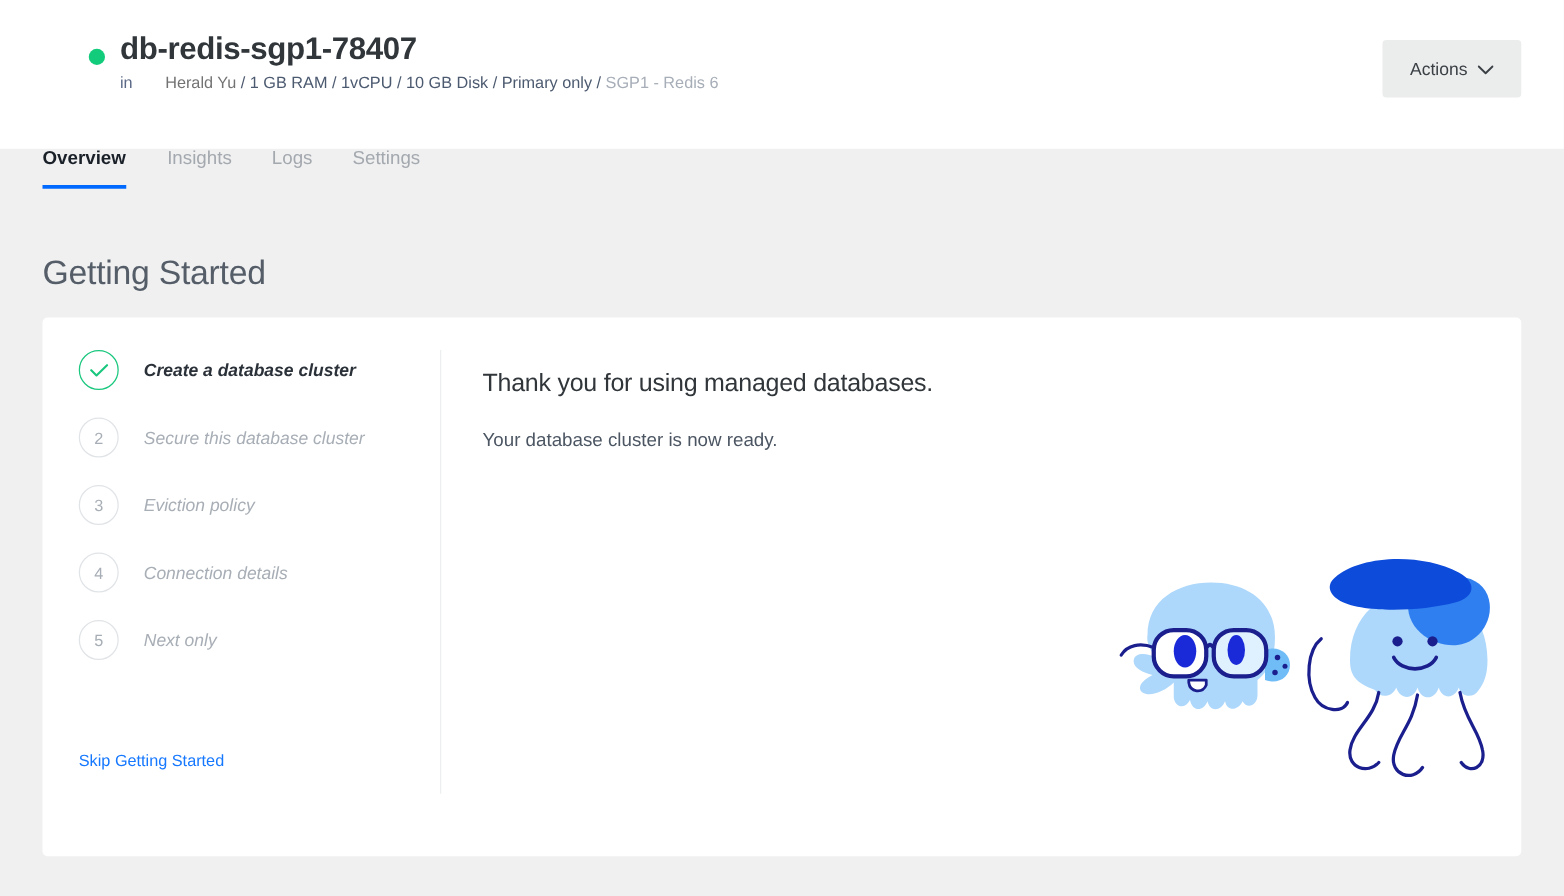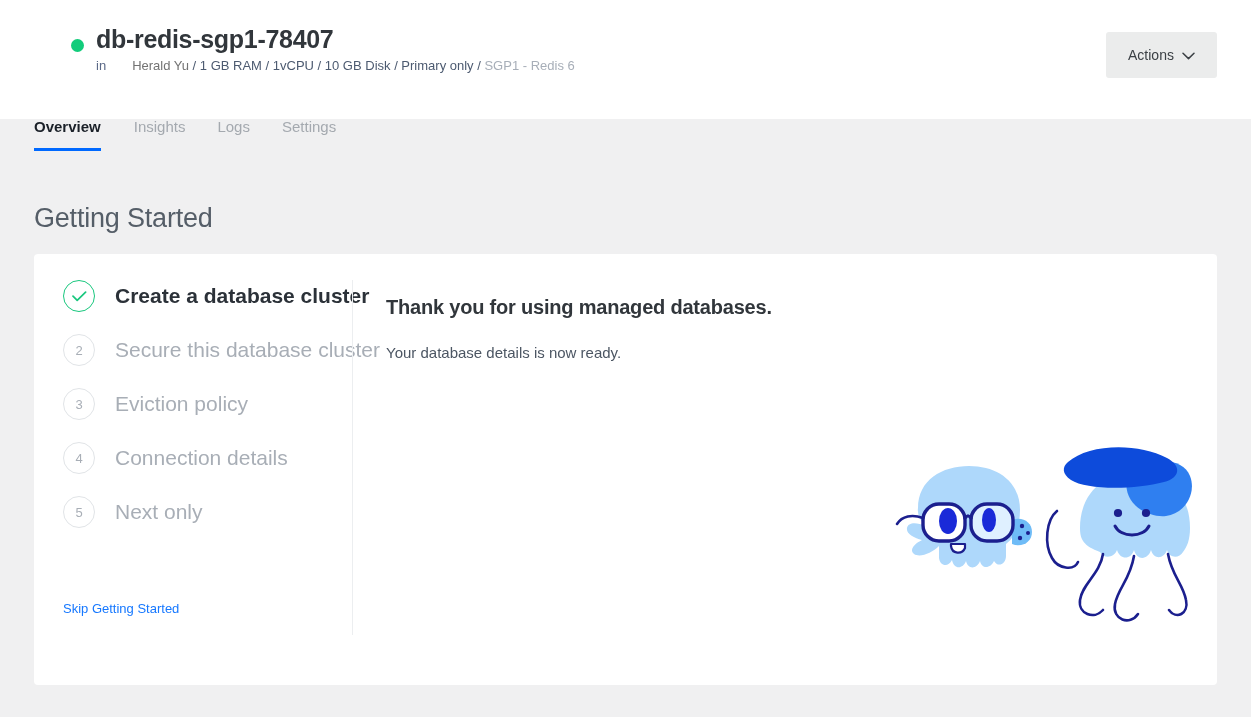--- a/index.html
+++ b/index.html
@@ -104,41 +104,42 @@
   .step:last-child { margin-bottom: 0; }
   .step-badge {
     width: 32px; height: 32px; border-radius: 50%;
     border: 1.5px solid #e1e4e7;
     display: flex; align-items: center; justify-content: center;
     font-size: 13px; color: #a8aeb6;
     flex: 0 0 32px;
   }
   .step.done .step-badge { border-color: #19c77e; }
   .step-label {
-    margin-left: 20px; font-size: 21px; color: #a8aeb6;
+    margin-left: 20px; font-size: 14px; color: #a8aeb6;
     white-space: nowrap;
+    font-style: italic;
   }
   .step.done .step-label { color: #2b3138; font-weight: 700; }
 
   .divider {
     position: absolute; left: 318px; top: 26px;
     width: 1px; height: 355px; background: #eceef0;
   }
 
   .skip-link {
     position: absolute; left: 29px; top: 347px;
     font-size: 13px; color: #1678ff; text-decoration: none;
     cursor: pointer;
     text-align: right;
   }
 
   
   .content { position: absolute; left: 352px; top: 40px; }
   .content-heading {
-    font-size: 20px; font-weight: 700; color: #31363b;
+    font-size: 20px; font-weight: 400; color: #31363b;
     letter-spacing: -0.2px; line-height: 26px;
   }
   .content-sub {
     margin-top: 23px;
     font-size: 15px; color: #4c5663; line-height: 20px;
   }
   .cta-btn {
     margin-top: 33px;
     display: inline-flex; align-items: center; justify-content: center;
     width: 125px; height: 46px;
@@ -233,21 +234,21 @@
         <div class="step-label">Next only</div>
       </div>
     </div>
 
     <div class="divider"></div>
 
     <a class="skip-link" href="#">Skip Getting Started</a>
 
     <div class="content">
       <div class="content-heading">Thank you for using managed databases.</div>
-      <div class="content-sub">Your database details is now ready.</div>
+      <div class="content-sub">Your database cluster is now ready.</div>
     </div>
 
     <div class="illo">
       <svg width="330" height="215" viewBox="0 0 330 215" fill="none">
 
         <g>
 
           <path d="M46 74
                    C46 46, 70 32, 97 32
                    C126 32, 148 48, 148 76

